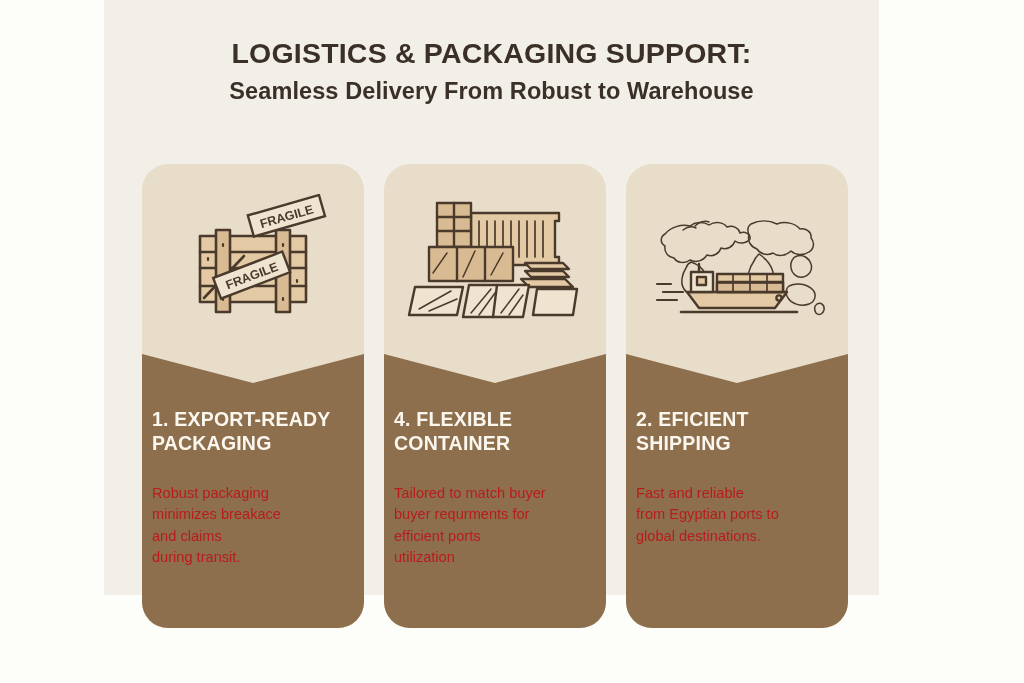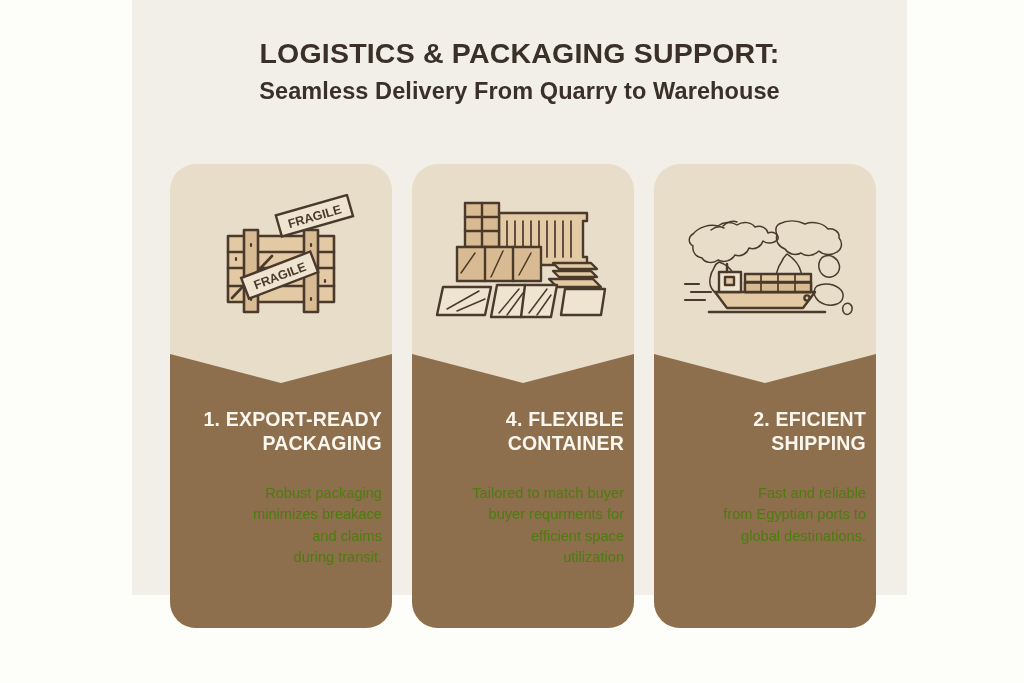--- a/index.html
+++ b/index.html
@@ -16,21 +16,21 @@
 
   #stage {
     position: relative;
     width: 1024px;
     height: 683px;
   }
 
   
   #panel {
     position: absolute;
-    left: 132px;
+    left: 104px;
     top: 0;
     width: 775px;
     height: 595px;
     background: #f2efe9;
   }
 
   
   #heading {
     position: absolute;
     left: 0;
@@ -103,49 +103,49 @@
   }
 
   
   .card-text {
     position: absolute;
     left: 0;
     top: 244px;
     width: 222px;
     padding: 0 10px;
     box-sizing: border-box;
-    text-align: right;
+    text-align: left;
   }
   .card-heading {
     color: #fbf7ef;
     font-size: 19.5px;
     font-weight: bold;
     line-height: 1.21;
     letter-spacing: 0.2px;
     margin: 0;
   }
   .card-desc {
-    color: #4d7c0f;
+    color: #b91c1c;
     font-size: 14.6px;
     font-weight: normal;
     line-height: 1.45;
     margin: 28px 0 0 0;
     white-space: pre-line;
   }
 </style>
 </head>
 <body>
 
 <div id="stage">
 
   <div id="panel">
 
     <div id="heading">
       <h1 id="title-main">LOGISTICS &amp; PACKAGING SUPPORT:</h1>
-      <h2 id="title-sub">Seamless Delivery From Quarry to Warehouse</h2>
+      <h2 id="title-sub">Seamless Delivery From Robust to Warehouse</h2>
     </div>
 
     <div id="cards">
 
       <div class="card">
         <div class="card-icon">
           <svg width="150" height="130" viewBox="0 0 150 130" aria-hidden="true">
             <g stroke="#4a3a2c" stroke-width="2.6" stroke-linejoin="round" stroke-linecap="round">
 
               <rect x="22" y="42" width="106" height="66" fill="#e3c9a4"></rect>
@@ -247,21 +247,21 @@
 
               <path d="M130 94 L170 94 L166 120 L126 120 Z" fill="#efe4d0"></path>
             </g>
           </svg>
         </div>
         <div class="card-body"></div>
         <div class="card-text">
           <p class="card-heading">4. FLEXIBLE CONTAINER</p>
           <p class="card-desc">Tailored to match buyer
 buyer requrments for
-efficient space
+efficient ports
 utilization</p>
         </div>
       </div>
 
       <div class="card">
         <div class="card-icon">
           <svg width="180" height="118" viewBox="0 0 180 118" aria-hidden="true">
             <g stroke="#4a3a2c" fill="none" stroke-width="1.5" stroke-linejoin="round" stroke-linecap="round">
 
               <path d="M18 34 C24 27 34 24 43 26 C48 22 56 21 62 25 C68 21 76 22 80 27

